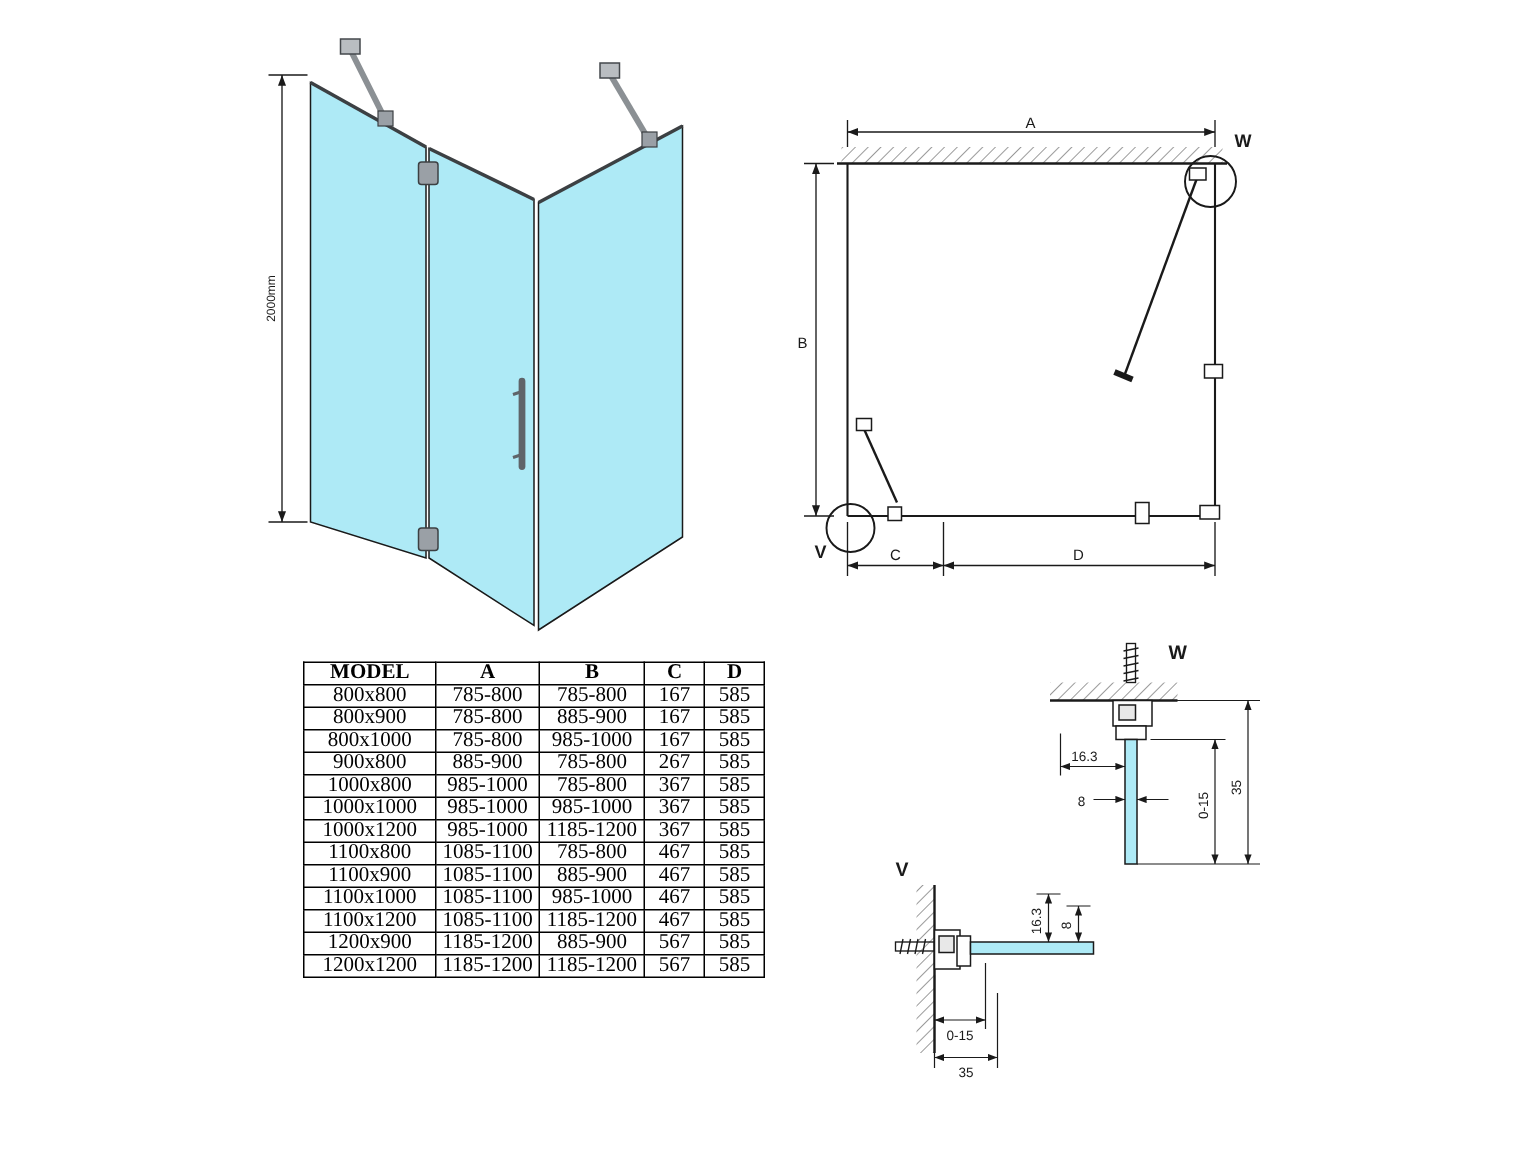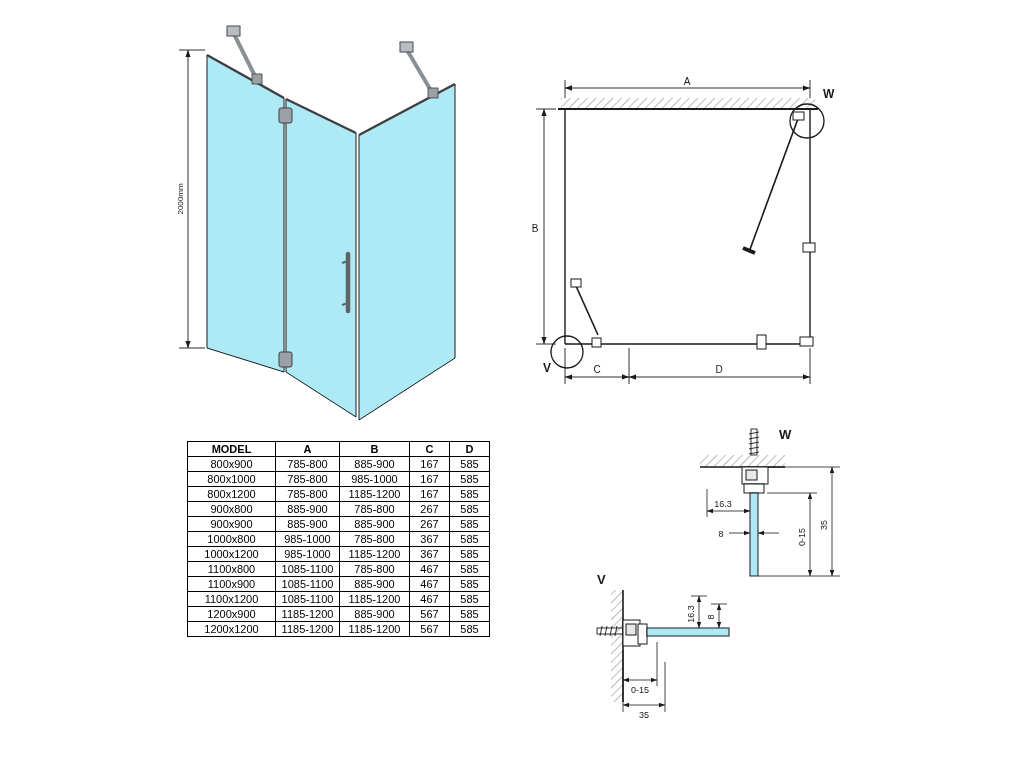--- a/index.html
+++ b/index.html
@@ -2,21 +2,21 @@
 <html style="--glass: #aeeaf6; --line: #1a1a1a;"><head>
 <meta charset="utf-8">
 <style>
   * { margin:0; padding:0; box-sizing:border-box; }
   html,body { width:1024px; height:768px; background:#ffffff; }
   body { font-family:"Liberation Sans", sans-serif; position:relative; overflow:hidden; }
   .sheet { position:absolute; left:0; top:0; width:1024px; height:768px; background:#fff; }
   .abs { position:absolute; }
   svg text { font-family:"Liberation Sans", sans-serif; fill:var(--line); }
   .glass { fill:var(--glass); stroke:var(--line); stroke-width:1; }
-  table.dims { position:absolute; left:187px; top:441px; border-collapse:collapse; font-size:11px; color:#000; }
+  table.dims { position:absolute; left:202px; top:441px; border-collapse:collapse; font-size:14px; color:#000;font-family:Liberation Serif, serif; }
   .dims th, .dims td { border:1px solid #000; text-align:center; padding:0 4px; height:14px; line-height:14px; white-space:nowrap; }
   .dims th { font-weight:bold; }
 </style>
 </head>
 <body>
 
 <div class="sheet">
 
   <svg class="abs" style="left:95px;top:8px" width="390" height="435" viewBox="0 0 390 435">
     <defs>
@@ -136,58 +136,58 @@
         <tr>
           <th style="width: 88px;">MODEL</th>
           <th style="width: 64px;">A</th>
           <th style="width: 70px;">B</th>
           <th style="width: 40px;">C</th>
           <th style="width: 40px;">D</th>
         </tr>
       </thead>
     <tbody>
         <tr>
+          <td>800x800</td>
+          <td>785-800</td>
+          <td>785-800</td>
+          <td>167</td>
+          <td>585</td>
+        </tr>
+        <tr>
           <td>800x900</td>
           <td>785-800</td>
           <td>885-900</td>
           <td>167</td>
           <td>585</td>
         </tr>
         <tr>
           <td>800x1000</td>
           <td>785-800</td>
           <td>985-1000</td>
           <td>167</td>
           <td>585</td>
         </tr>
         <tr>
-          <td>800x1200</td>
-          <td>785-800</td>
-          <td>1185-1200</td>
-          <td>167</td>
-          <td>585</td>
-        </tr>
-        <tr>
           <td>900x800</td>
           <td>885-900</td>
           <td>785-800</td>
           <td>267</td>
           <td>585</td>
         </tr>
         <tr>
-          <td>900x900</td>
-          <td>885-900</td>
-          <td>885-900</td>
-          <td>267</td>
-          <td>585</td>
-        </tr>
-        <tr>
           <td>1000x800</td>
           <td>985-1000</td>
           <td>785-800</td>
+          <td>367</td>
+          <td>585</td>
+        </tr>
+        <tr>
+          <td>1000x1000</td>
+          <td>985-1000</td>
+          <td>985-1000</td>
           <td>367</td>
           <td>585</td>
         </tr>
         <tr>
           <td>1000x1200</td>
           <td>985-1000</td>
           <td>1185-1200</td>
           <td>367</td>
           <td>585</td>
         </tr>
@@ -195,20 +195,27 @@
           <td>1100x800</td>
           <td>1085-1100</td>
           <td>785-800</td>
           <td>467</td>
           <td>585</td>
         </tr>
         <tr>
           <td>1100x900</td>
           <td>1085-1100</td>
           <td>885-900</td>
+          <td>467</td>
+          <td>585</td>
+        </tr>
+        <tr>
+          <td>1100x1000</td>
+          <td>1085-1100</td>
+          <td>985-1000</td>
           <td>467</td>
           <td>585</td>
         </tr>
         <tr>
           <td>1100x1200</td>
           <td>1085-1100</td>
           <td>1185-1200</td>
           <td>467</td>
           <td>585</td>
         </tr>

